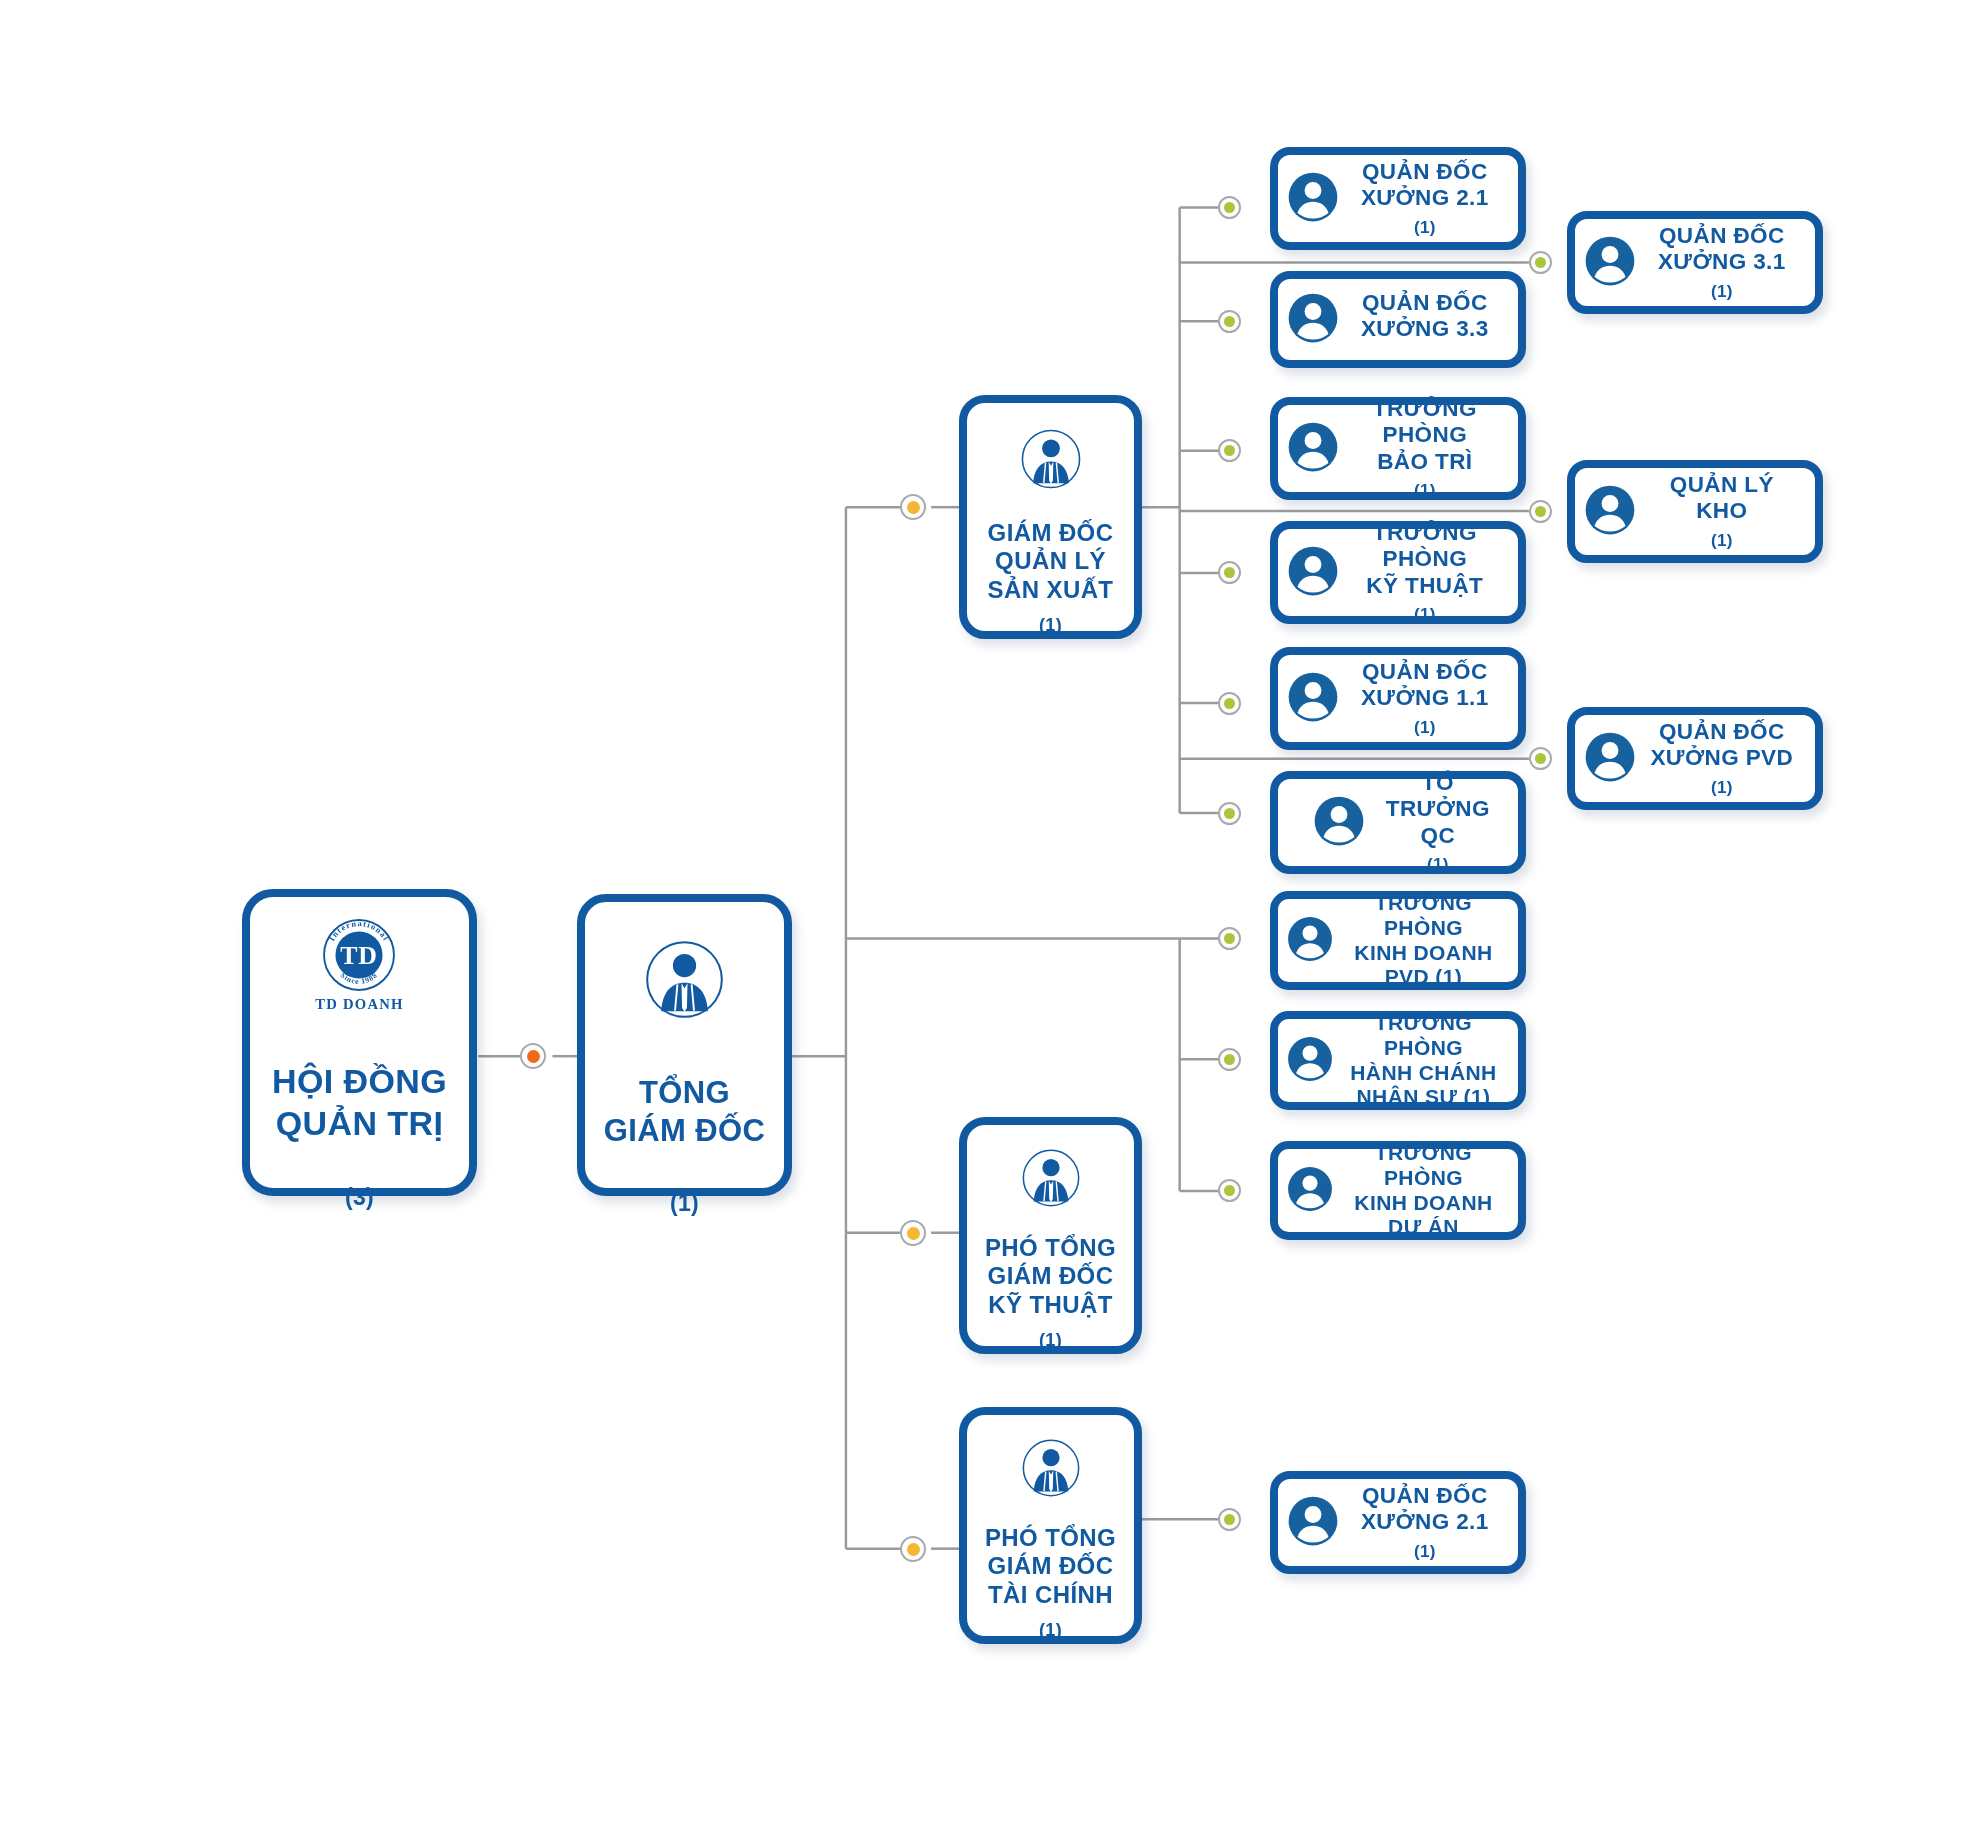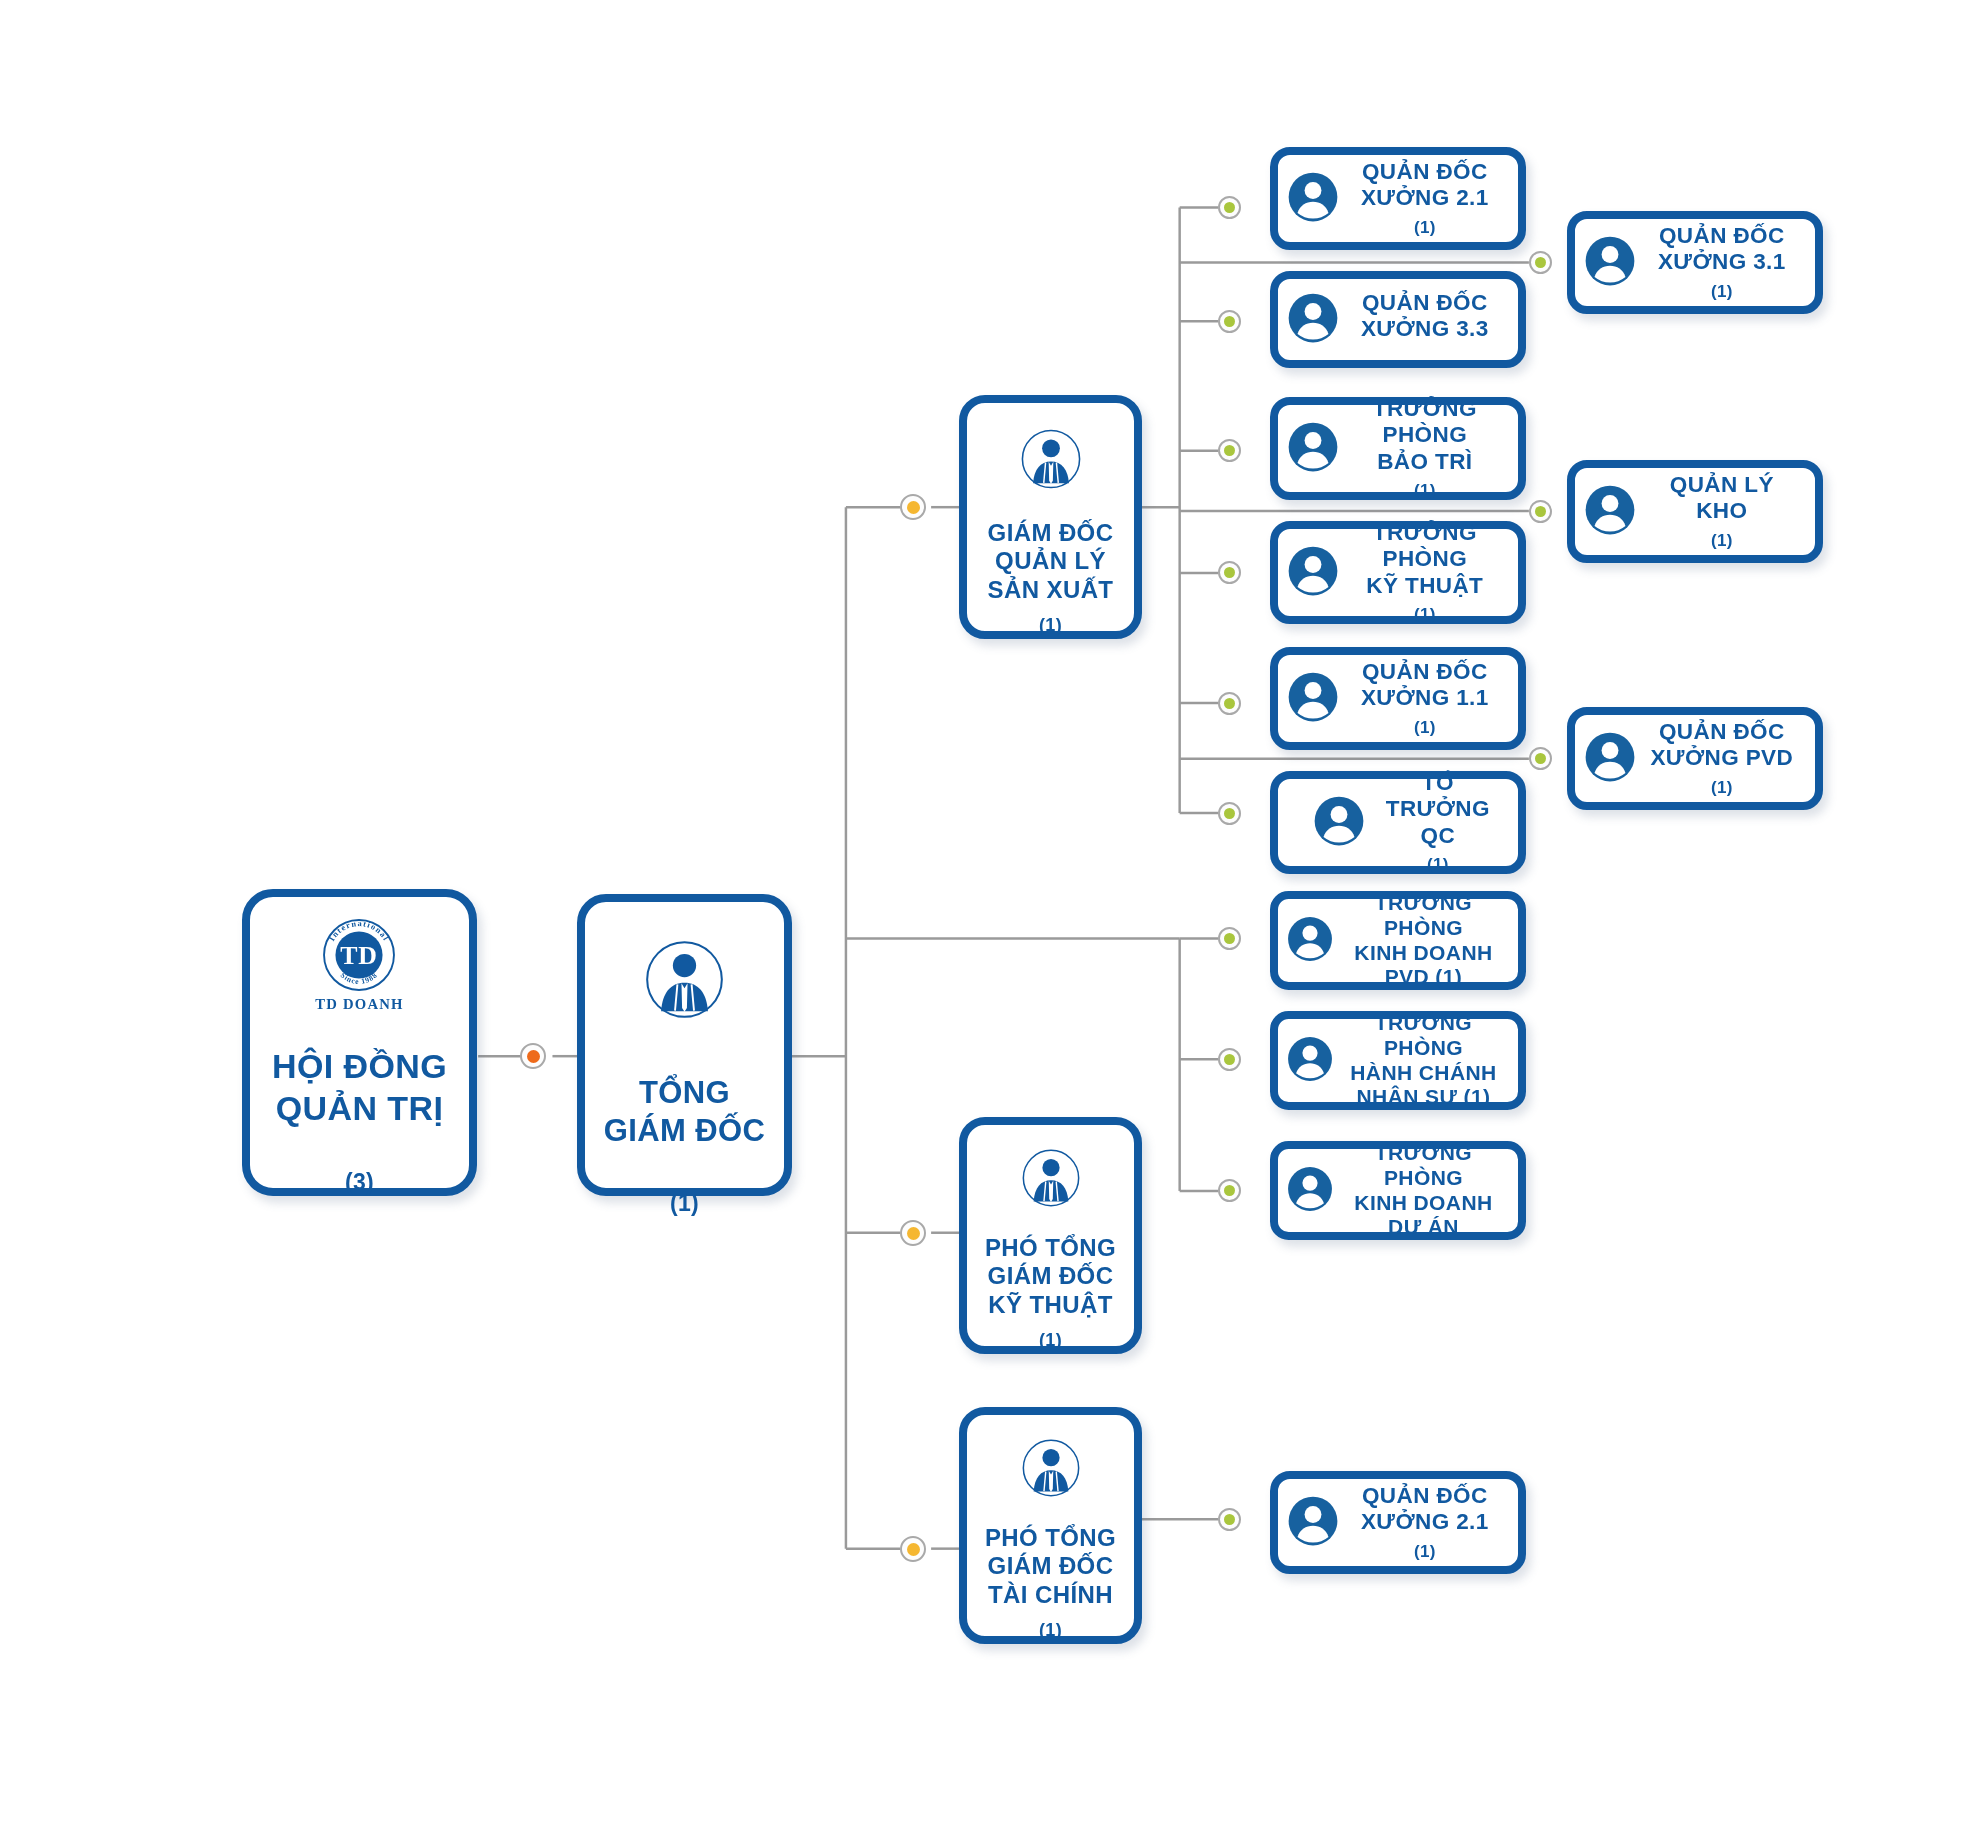--- a/index.html
+++ b/index.html
@@ -187,21 +187,21 @@
           <path id="arcBot" d="M16,54 A34,34 0 0,0 84,54" fill="none"></path>
           <text fill="#1159a0" font-family="Liberation Serif, serif" font-size="11" font-weight="700" letter-spacing="1.6">
             <textPath href="#arcTop" startOffset="50%" text-anchor="middle">International</textPath>
           </text>
           <text fill="#1159a0" font-family="Liberation Serif, serif" font-size="10" font-weight="700" letter-spacing="1">
             <textPath href="#arcBot" startOffset="50%" text-anchor="middle">Since 1988</textPath>
           </text>
         </svg>
         <div class="brand">TD DOANH</div>
       </div>
-      <div class="ttl" style="margin-top:33px;">HỘI ĐỒNG
+      <div class="ttl" style="margin-top:48px;">HỘI ĐỒNG
 QUẢN TRỊ</div>
       <div class="cnt" style="margin-top:40px;">(3)</div>
     </div>
   </div>
 
   <div class="node tall" id="n-ceo" style="left:577px;top:894px;width:215px;height:302px;border-radius:29px;">
     <div class="inner" style="padding:37px 7.7px 0;">
       <span class="icon-wrap">
         <svg width="81" height="81" viewBox="0 0 64 64" aria-hidden="true">
           <circle cx="32" cy="32" r="29.5" fill="none" stroke="#1159a0" stroke-width="1.6"></circle>

